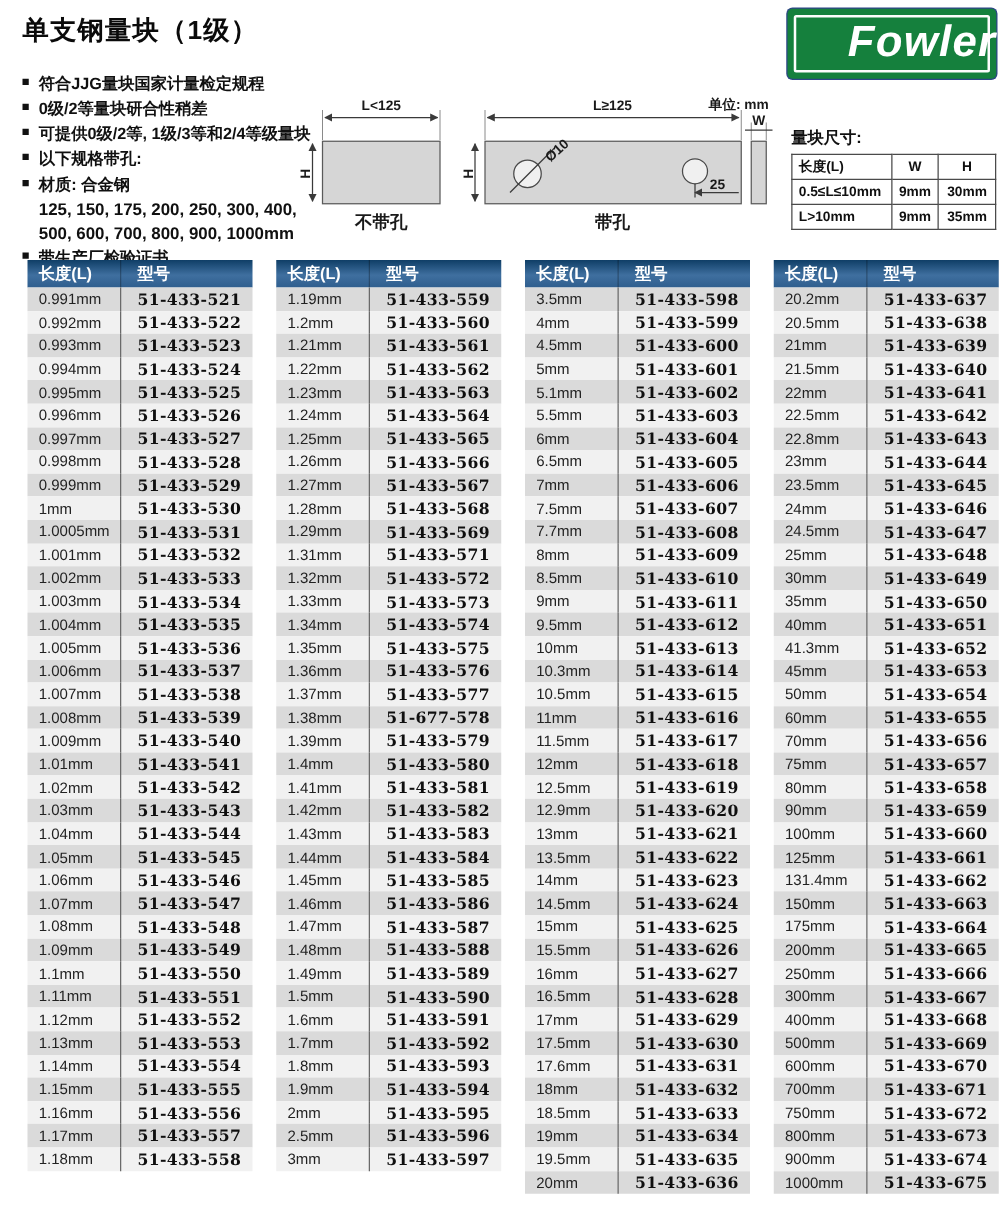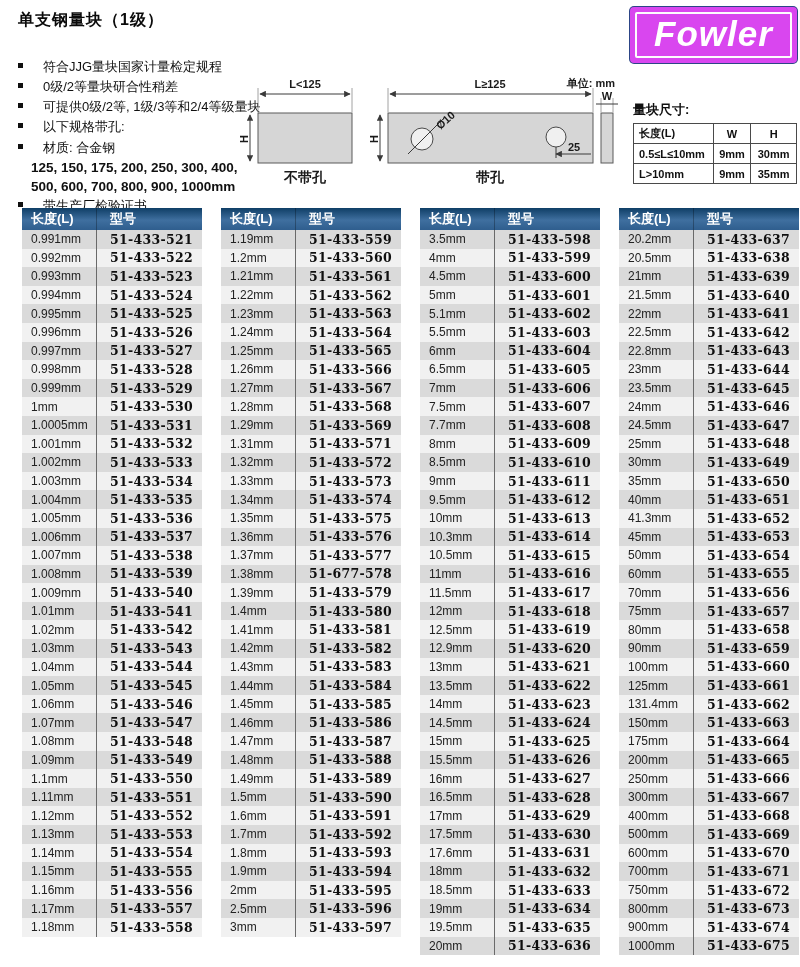--- a/index.html
+++ b/index.html
@@ -1,24 +1,24 @@
 <!DOCTYPE html>
 <html><head>
 <meta charset="utf-8">
 <style>
   html,body{margin:0;padding:0;}
   body{width:800px;height:967px;background:#fff;font-family:"Liberation Sans",sans-serif;position:relative;overflow:hidden;}
-  .page-title{position:absolute;left:18px;top:10px;font-size:16px;font-weight:bold;letter-spacing:1px;color:#0a0a0a;}
+  .page-title{position:absolute;left:18px;top:10px;font-size:21px;font-weight:bold;letter-spacing:1px;color:#0a0a0a;}
   
-  .logo{position:absolute;left:630px;top:7px;width:167px;height:56px;background:#d946ef;border-radius:4px;display:flex;align-items:center;justify-content:center;box-shadow:0 0 0 1px #2c4586;}
+  .logo{position:absolute;left:630px;top:7px;width:167px;height:56px;background:#15803d;border-radius:4px;display:flex;align-items:center;justify-content:flex-end;box-shadow:0 0 0 1px #2c4586;}
   .logo-inner{position:absolute;inset:5px;border:2px solid #fdfdfd;border-radius:2px;pointer-events:none;}
   .logo-text{font-style:italic;font-weight:bold;color:#fff;font-size:35px;letter-spacing:1px;padding-bottom:3px;}
   
   .bullets{position:absolute;left:18px;top:58px;width:360px;}
-  .b-item{display:flex;gap:20px;margin-bottom:3px;font-size:13px;font-weight:400;color:#101010;line-height:1.32;}
+  .b-item{display:flex;gap:8px;margin-bottom:3px;font-size:13px;font-weight:700;color:#101010;line-height:1.32;}
   .b-marker{flex:0 0 auto;width:5px;height:5px;background:#111;margin-top:5px;}
   .b-sub{padding-left:13px;font-size:13.5px;font-weight:700;color:#101010;margin:1px 0;line-height:1.35;}
   
   .diagram{position:absolute;left:238px;top:70px;}
   .dim{font-size:11px;font-weight:bold;fill:#1a1a1a;}
   .cap{font-size:14px;font-weight:bold;fill:#1a1a1a;}
   .blk{fill:#d6d6d6;stroke:#5a5a5a;stroke-width:1;}
   .dl{stroke:#3a3a3a;stroke-width:1;}
   .ext{stroke:#8a8a8a;stroke-width:0.8;}
   .hole{fill:#f0f0f0;stroke:#4a4a4a;stroke-width:1;}

